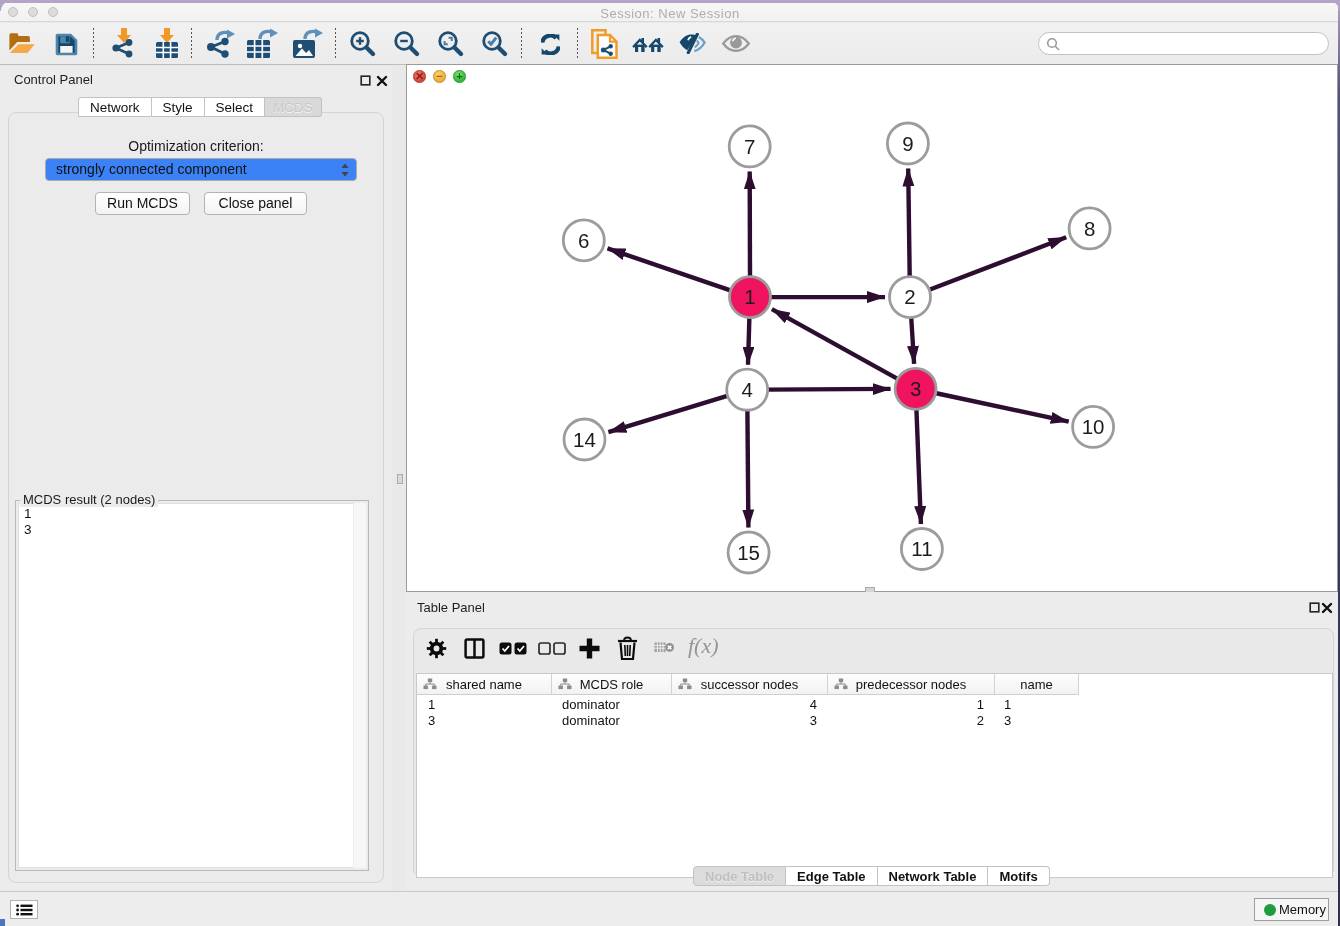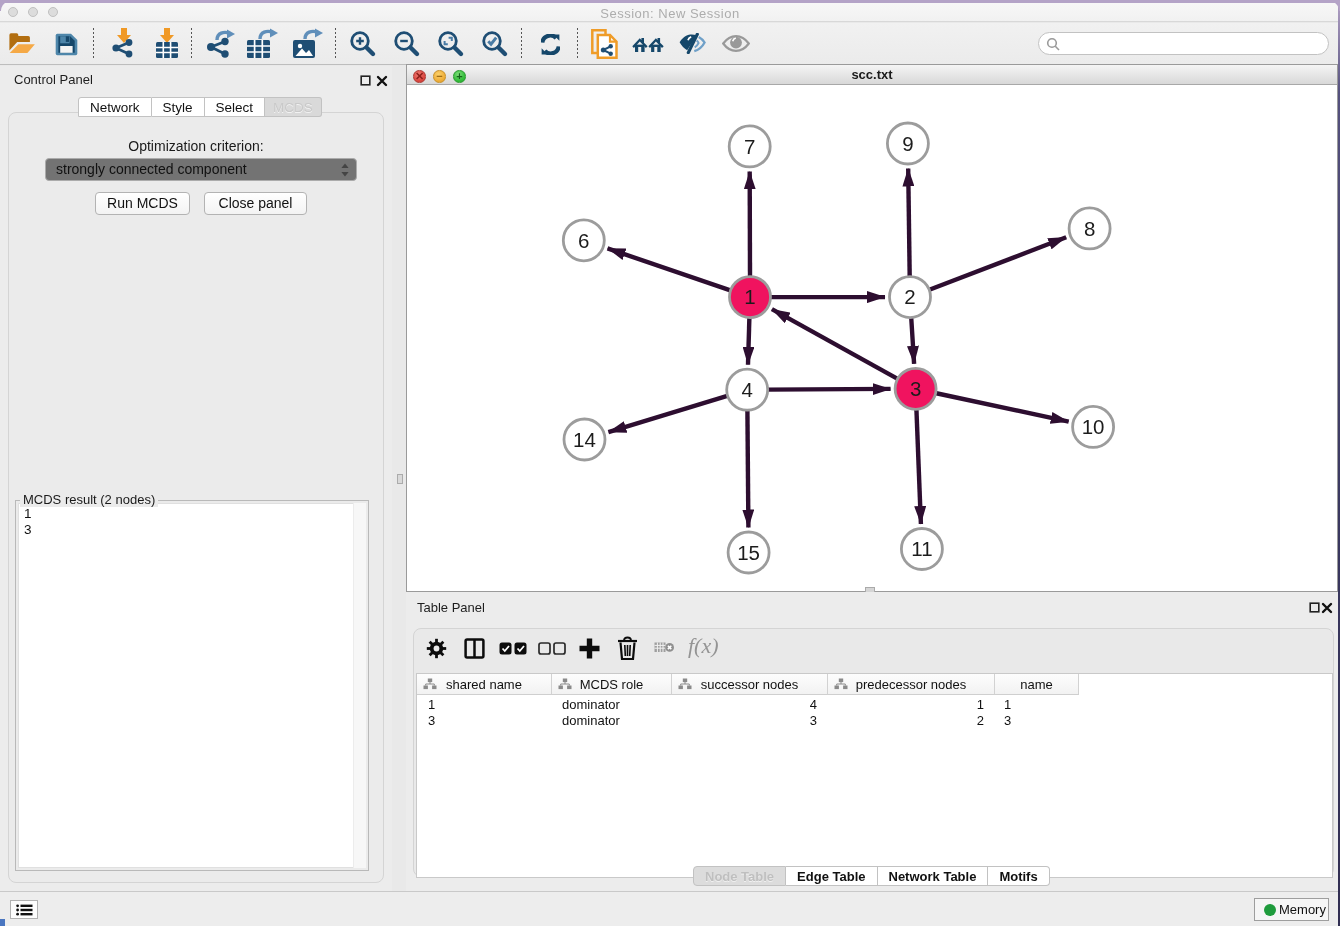--- a/index.html
+++ b/index.html
@@ -31,21 +31,21 @@
   #cpanel .hdr { position:absolute; left:14px; top:6px; font-size:13px; color:#1e1e1e; }
   .tabrow { position:absolute; top:31px; left:78px; height:20px; display:flex; z-index:5; }
   .tab { height:20px; line-height:19px; padding:0 11px; font-size:13.5px; color:#111;
     background:#fff; border:1px solid #c2c2c2; border-left:none; }
   .tab:first-child { border-left:1px solid #c2c2c2; border-radius:3px 0 0 0; }
   .tab.sel { background:#d9d9d9; color:#c9c9c9; text-shadow:0 1px 0 #f2f2f2; border-radius:0 3px 3px 0; padding:0 8px; }
   #cpbody { position:absolute; left:8px; top:46px; width:376px; height:771px;
     background:#ebebeb; border:1px solid #d4d4d4; border-radius:8px; }
   #optlabel { position:absolute; left:0; width:100%; top:25px; text-align:center;
     font-size:14px; color:#1a1a1a; }
-  #combo { position:absolute; left:36px; top:45px; width:312px; height:23px; background:#737373;
+  #combo { position:absolute; left:36px; top:45px; width:312px; height:23px; background:#3b82f6;
     border:1px solid #ababab; border-radius:4px; font-size:14px; color:#111;
     line-height:21px; padding-left:10px; }
   #combo svg { position:absolute; right:6px; top:3px; }
   .btn { position:absolute; top:79px; height:23px; background:linear-gradient(#ffffff,#f3f3f3);
     border:1px solid #b3b3b3; border-radius:4px; font-size:14px; color:#111;
     text-align:center; line-height:21px; }
   #mcdsbox { position:absolute; left:6px; top:387px; width:354px; height:371px;
     border:1px solid #b9b9b9; background:#ebebeb; }
   #mcdsbox .inner { position:absolute; left:2px; top:2px; right:2px; bottom:2px;
     background:#fff; border:1px solid #e0e0e0; }
@@ -247,21 +247,20 @@
     <div class="btn" style="left:195px; width:103px;">Close panel</div>
     <div id="mcdsbox">
       <div class="inner"></div>
       <div class="legend">MCDS result (2 nodes)</div>
       <div class="scroll"></div>
       <div class="txt">1<br>3</div>
     </div>
   </div>
 </div>
 <div id="netframe">
-  <div id="nettitle">scc.txt</div>
   <div class="wbtn" style="left:6px; background:radial-gradient(circle at 40% 30%, #ef7a72, #dd4a43 60%, #c83a35); border:0.5px solid #ad3a34;">
       <span style="color:#8c1f1a;">✕</span>
     </div>
   <div class="wbtn" style="left:26px; background:radial-gradient(circle at 40% 30%, #fbd06a, #f0b03c 60%, #dd9c2c); border:0.5px solid #c8922a;">
       <span style="color:#9a6a14;">−</span>
     </div>
   <div class="wbtn" style="left:46px; background:radial-gradient(circle at 40% 30%, #7fdd7a, #35bf3c 60%, #28a82f); border:0.5px solid #2a9a30;">
       <span style="color:#14641a;">+</span>
     </div>
   <div id="canvas">

